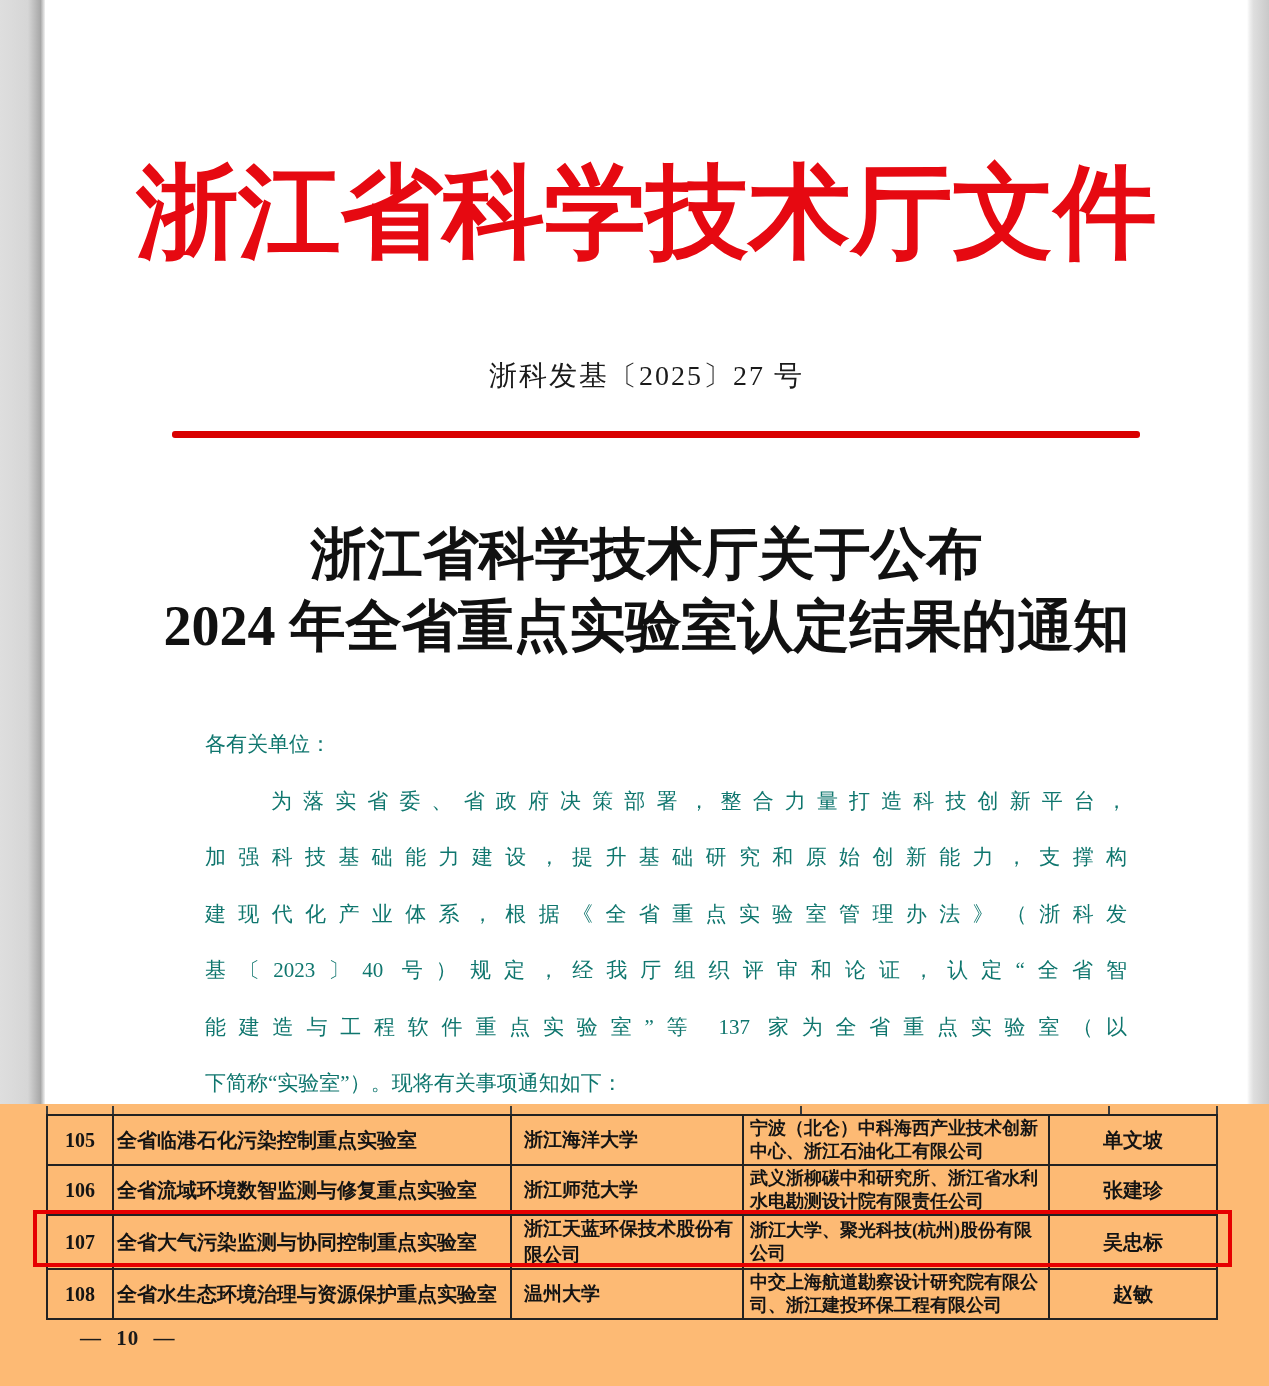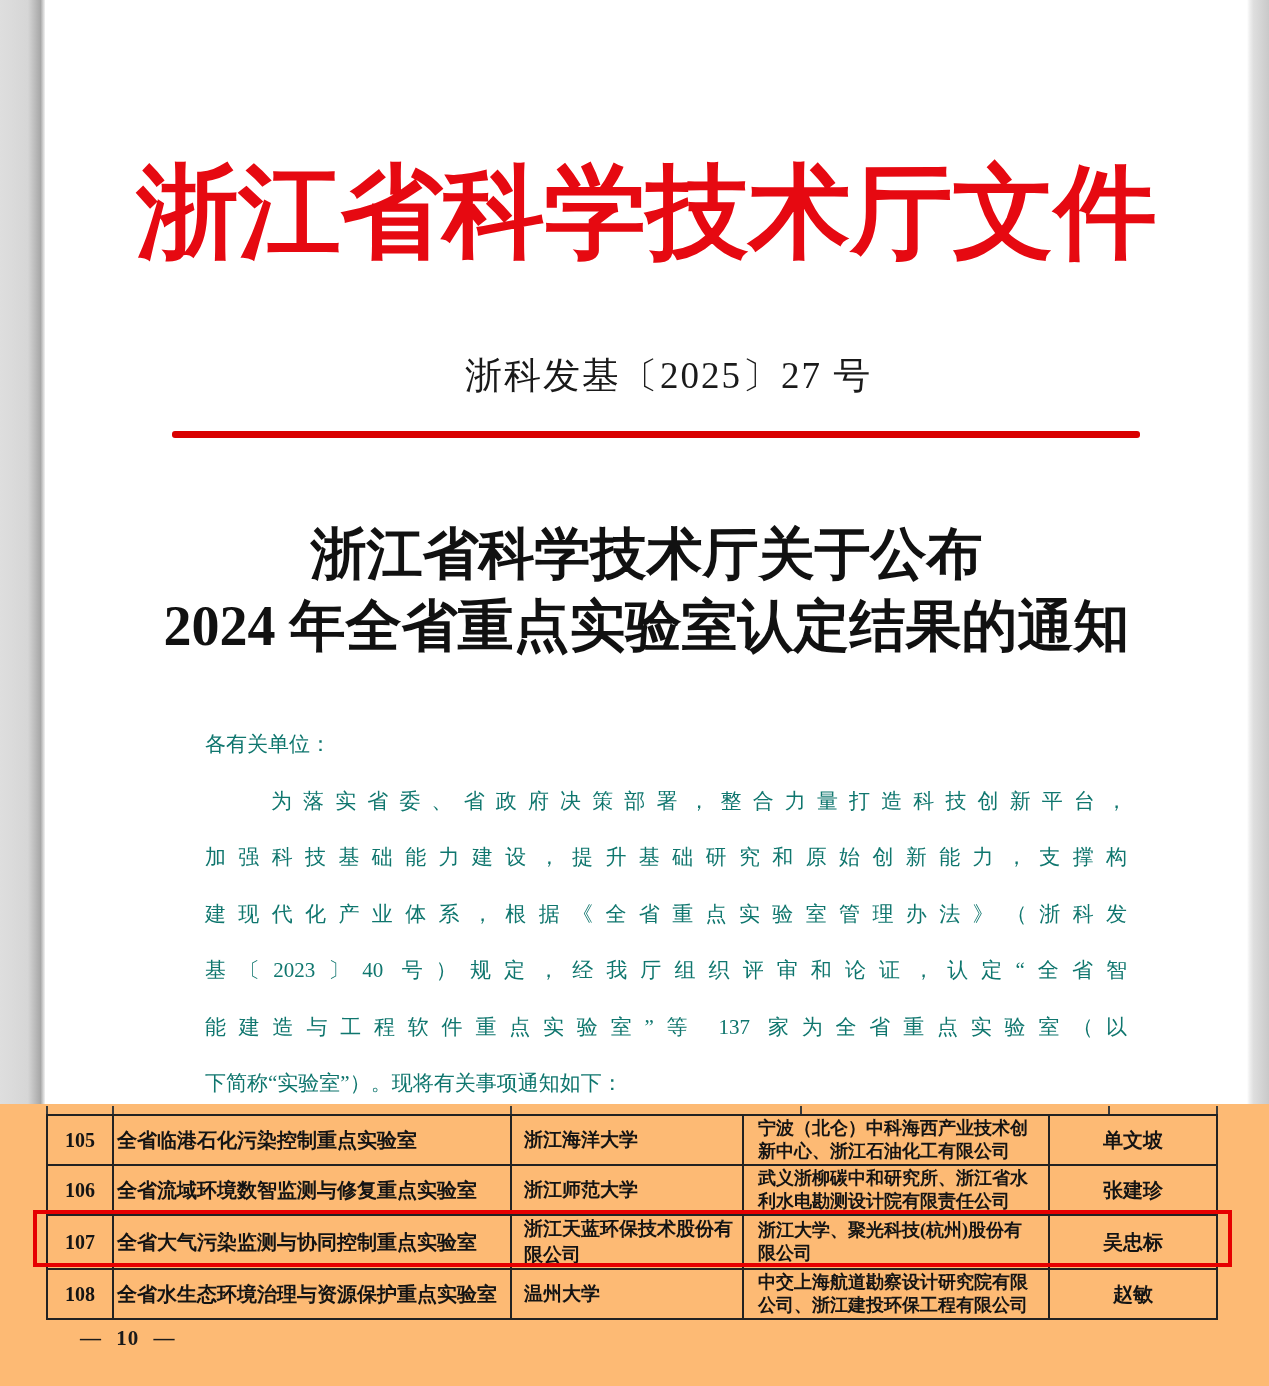--- a/index.html
+++ b/index.html
@@ -24,23 +24,22 @@
   .banner {
     position: absolute; left: 45px; top: 138px; width: 1203px;
     text-align: center;
     font-size: 102px; line-height: 150px; font-weight: 900;
     letter-spacing: 0px;
     color: #e60911;
   }
   .docnum {
     position: absolute; left: 45px; top: 352px; width: 1203px;
     text-align: center;
-    font-size: 37px; line-height: 48px;
+    font-size: 28px; line-height: 48px;
     letter-spacing: 2px;
-    padding-left: 22px;
   }
   .red-rule {
     position: absolute; left: 172px; top: 431px; width: 968px; height: 7px;
     background: #d90000; border-radius: 3px;
   }
   .ntitle {
     position: absolute; left: 45px; width: 1203px;
     text-align: center; font-weight: 700;
     font-size: 56px; line-height: 56px; color: #111;
   }
@@ -82,21 +81,21 @@
     box-sizing: border-box;
     display: flex; align-items: center;
     font-size: 20px; color: #141414;
     min-height: 47px;
   }
   .trow.tall .td { min-height: 49px; }
   .trow .td:last-child { border-right: none; }
   .td.c1 { width: 66px;  justify-content: center; }
   .td.c2 { width: 398px; padding-left: 3px; }
   .td.c3 { width: 232px; padding-left: 12px; font-size: 19px; }
-  .td.c4 { width: 306px; padding: 1px 14px; font-size: 18px; line-height: 23px; }
+  .td.c4 { width: 306px; padding: 1px 6px; font-size: 18px; line-height: 23px; }
   .td.c5 { flex: 1; justify-content: center; }
   .highlight-box {
     position: absolute; left: 33px; top: 106px; width: 1199px; height: 57px;
     border: 4px solid #e60000; box-sizing: border-box;
     pointer-events: none;
   }
   .pageno {
     position: absolute; left: 80px; top: 222px;
     font-size: 21px; letter-spacing: 1px; word-spacing: 8px; color: #1a1a1a;
   }

